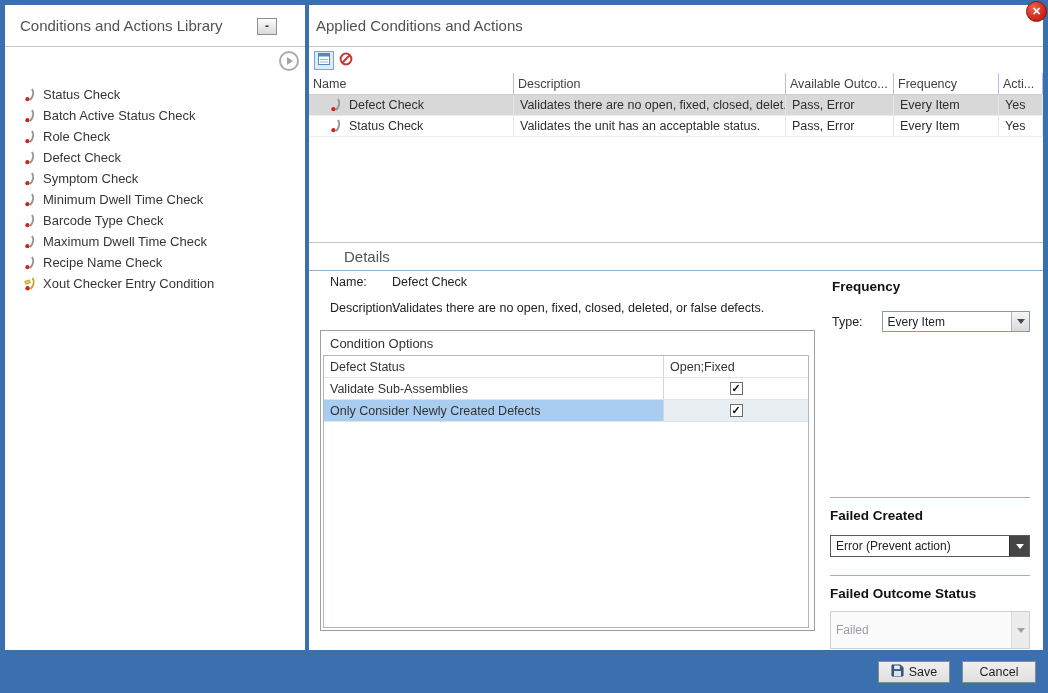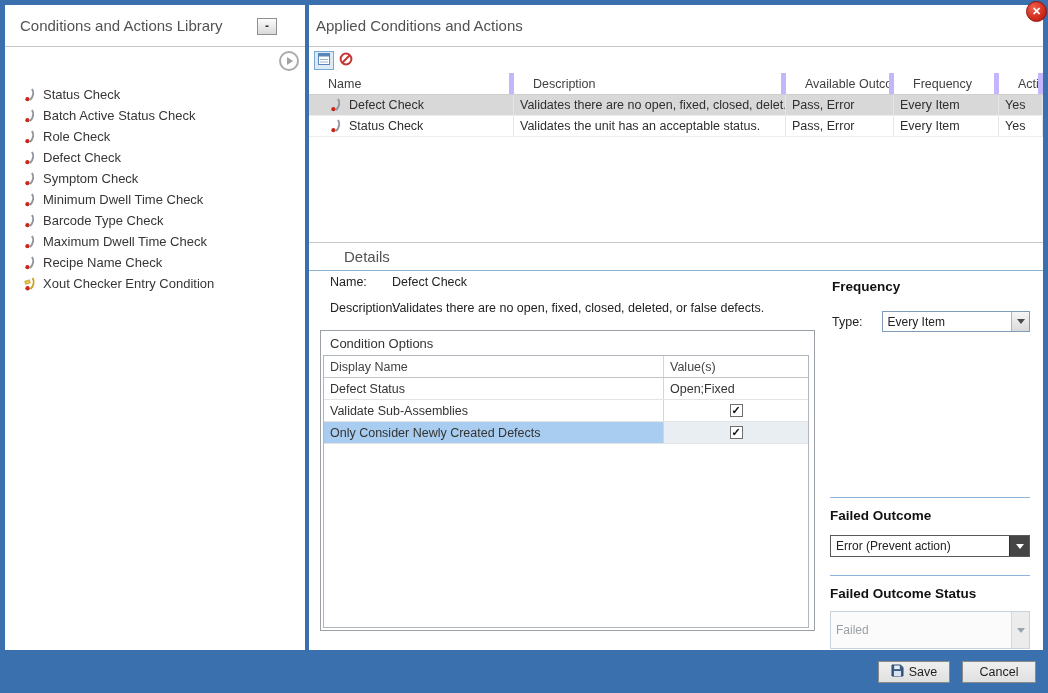--- a/index.html
+++ b/index.html
@@ -31,21 +31,21 @@
   .right-panel .panel-title { padding-left:7px; }
 
   .applied-section { height:238px; flex:none; display:flex; flex-direction:column; border-bottom:1px solid #c6c6c6; }
   .toolbar { height:26px; display:flex; align-items:center; gap:2px; padding-left:5px; flex:none; }
   .tool-btn { width:20px; height:19px; display:flex; align-items:center; justify-content:center;
     background:transparent; border:1px solid transparent; cursor:default; }
   .tool-btn.active { border-color:#7aa7d4; background:#dce9f7; }
 
   .grid { flex:1; overflow:hidden; }
   .grid-header { display:flex; height:22px; border-bottom:1px solid #cfcfcf; }
-  .grid-header .cell { font-size:12.5px; color:#3f3f3f; padding:4px 19px; border-right:5px solid #c4b5fd; white-space:nowrap; overflow:hidden; }
+  .grid-header .cell { font-size:12.5px; color:#3f3f3f; padding:4px 4px; border-right:1px solid #c4b5fd; white-space:nowrap; overflow:hidden; }
   .grid-row { display:flex; height:21px; font-size:12.5px; color:#2f2f2f; border-bottom:1px solid #ededed; }
   .grid-row .cell { padding:3px 6px; border-right:1px solid #e6e6e6; white-space:nowrap; overflow:hidden; }
   .grid-row.selected { background:#d8d8d8; }
   .c-name { width:205px; flex:none; }
   .grid-row .c-name { display:flex; align-items:center; gap:6px; padding-left:21px; }
   .c-desc { width:272px; flex:none; }
   .c-out  { width:108px; flex:none; }
   .c-freq { width:105px; flex:none; }
   .c-act  { flex:1; }
 
@@ -301,24 +301,20 @@
             <span class="kv-value">Defect Check</span>
           </div>
           <div class="kv kv-desc">
             <span class="kv-label">Description:</span>
             <span class="kv-value">Validates there are no open, fixed, closed, deleted, or false defects.</span>
           </div>
 
           <div class="options-box">
             <div class="options-title">Condition Options</div>
             <div class="options-grid">
-              <div class="o-header">
-                <div class="o-cell o-name-col">Display Name</div>
-                <div class="o-cell o-val-col">Value(s)</div>
-              </div>
               <div class="o-row">
                 <div class="o-cell o-name-col">Defect Status</div>
                 <div class="o-cell o-val-col">Open;Fixed</div>
               </div>
               <div class="o-row">
                 <div class="o-cell o-name-col">Validate Sub-Assemblies</div>
                 <div class="o-cell o-val-col o-val-center">
                   <span class="checkbox">
                     <span class="check-glyph">✓</span>
                   </span>
@@ -340,21 +336,21 @@
             <div class="type-row">
               <span class="type-label">Type:</span>
               <div class="combo combo-type">
                 <span class="combo-value">Every Item</span>
                 <span class="combo-btn">
                     <span class="caret"></span>
                   </span>
               </div>
             </div>
             <div class="hsep sep1"></div>
-            <div class="sec-title t-fo">Failed Outcome</div>
+            <div class="sec-title t-fo">Failed Created</div>
             <div class="combo combo-fo">
               <span class="combo-value">Error (Prevent action)</span>
               <span class="combo-btn">
                   <span class="caret"></span>
                 </span>
             </div>
             <div class="hsep sep2"></div>
             <div class="sec-title t-fos">Failed Outcome Status</div>
             <div class="combo combo-fos">
               <span class="combo-value">Failed</span>

